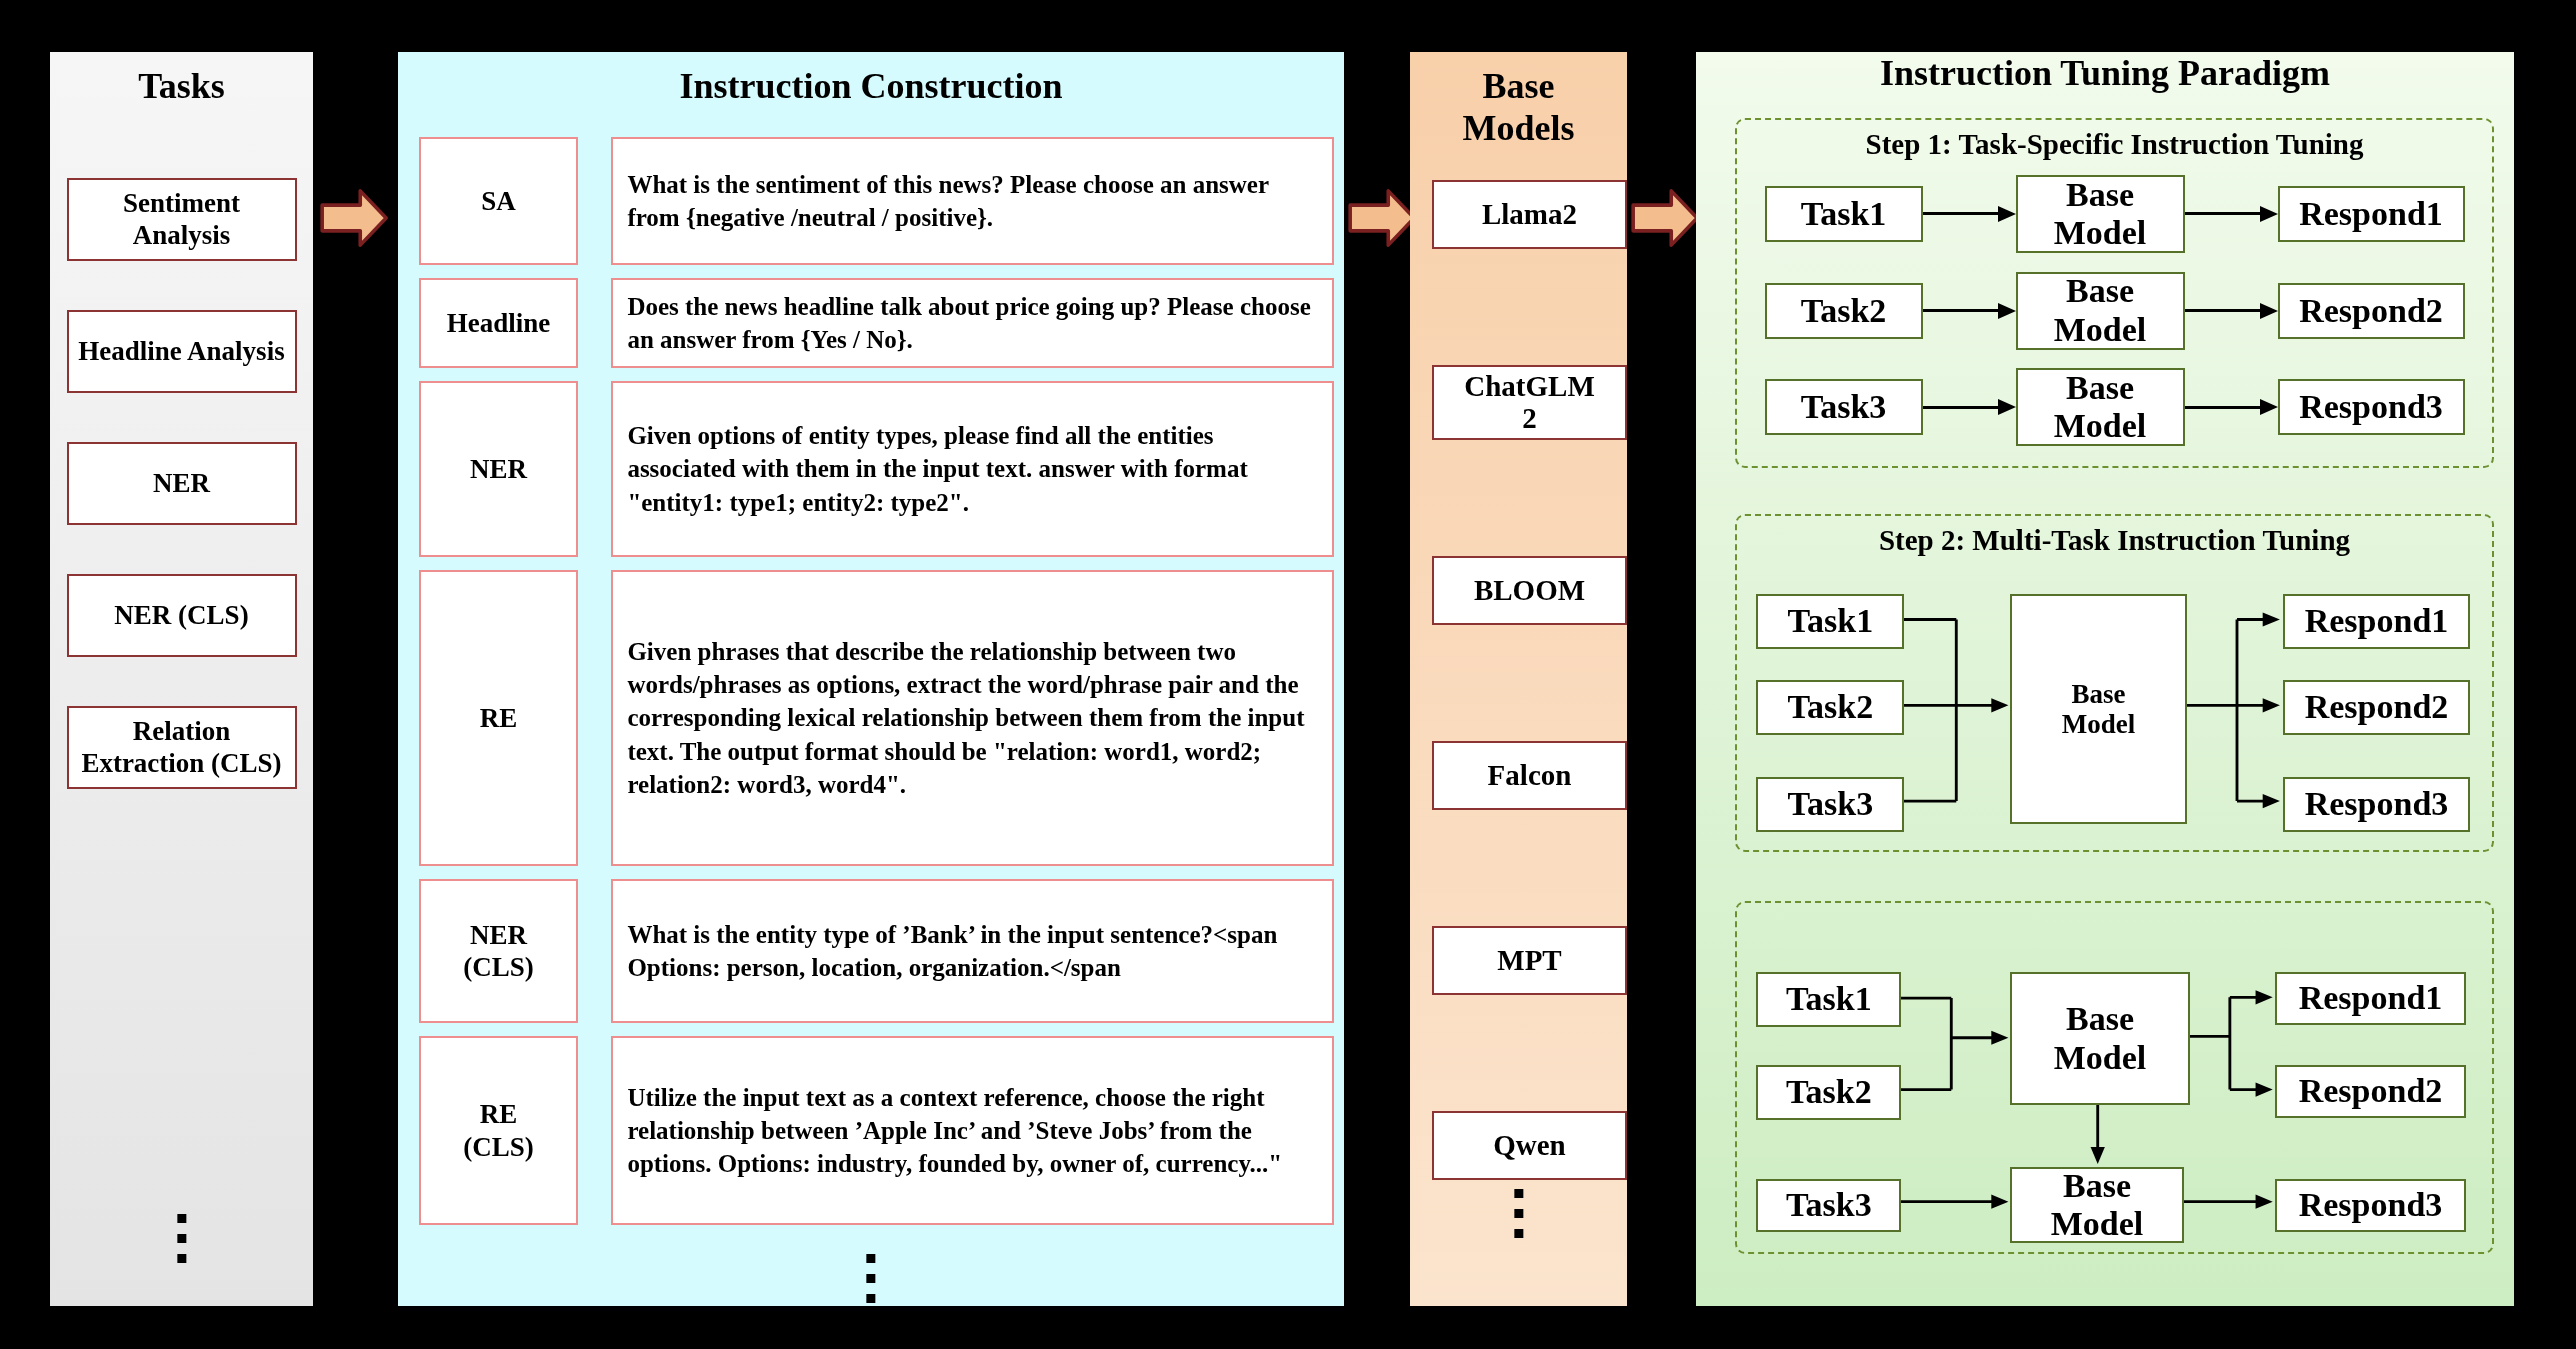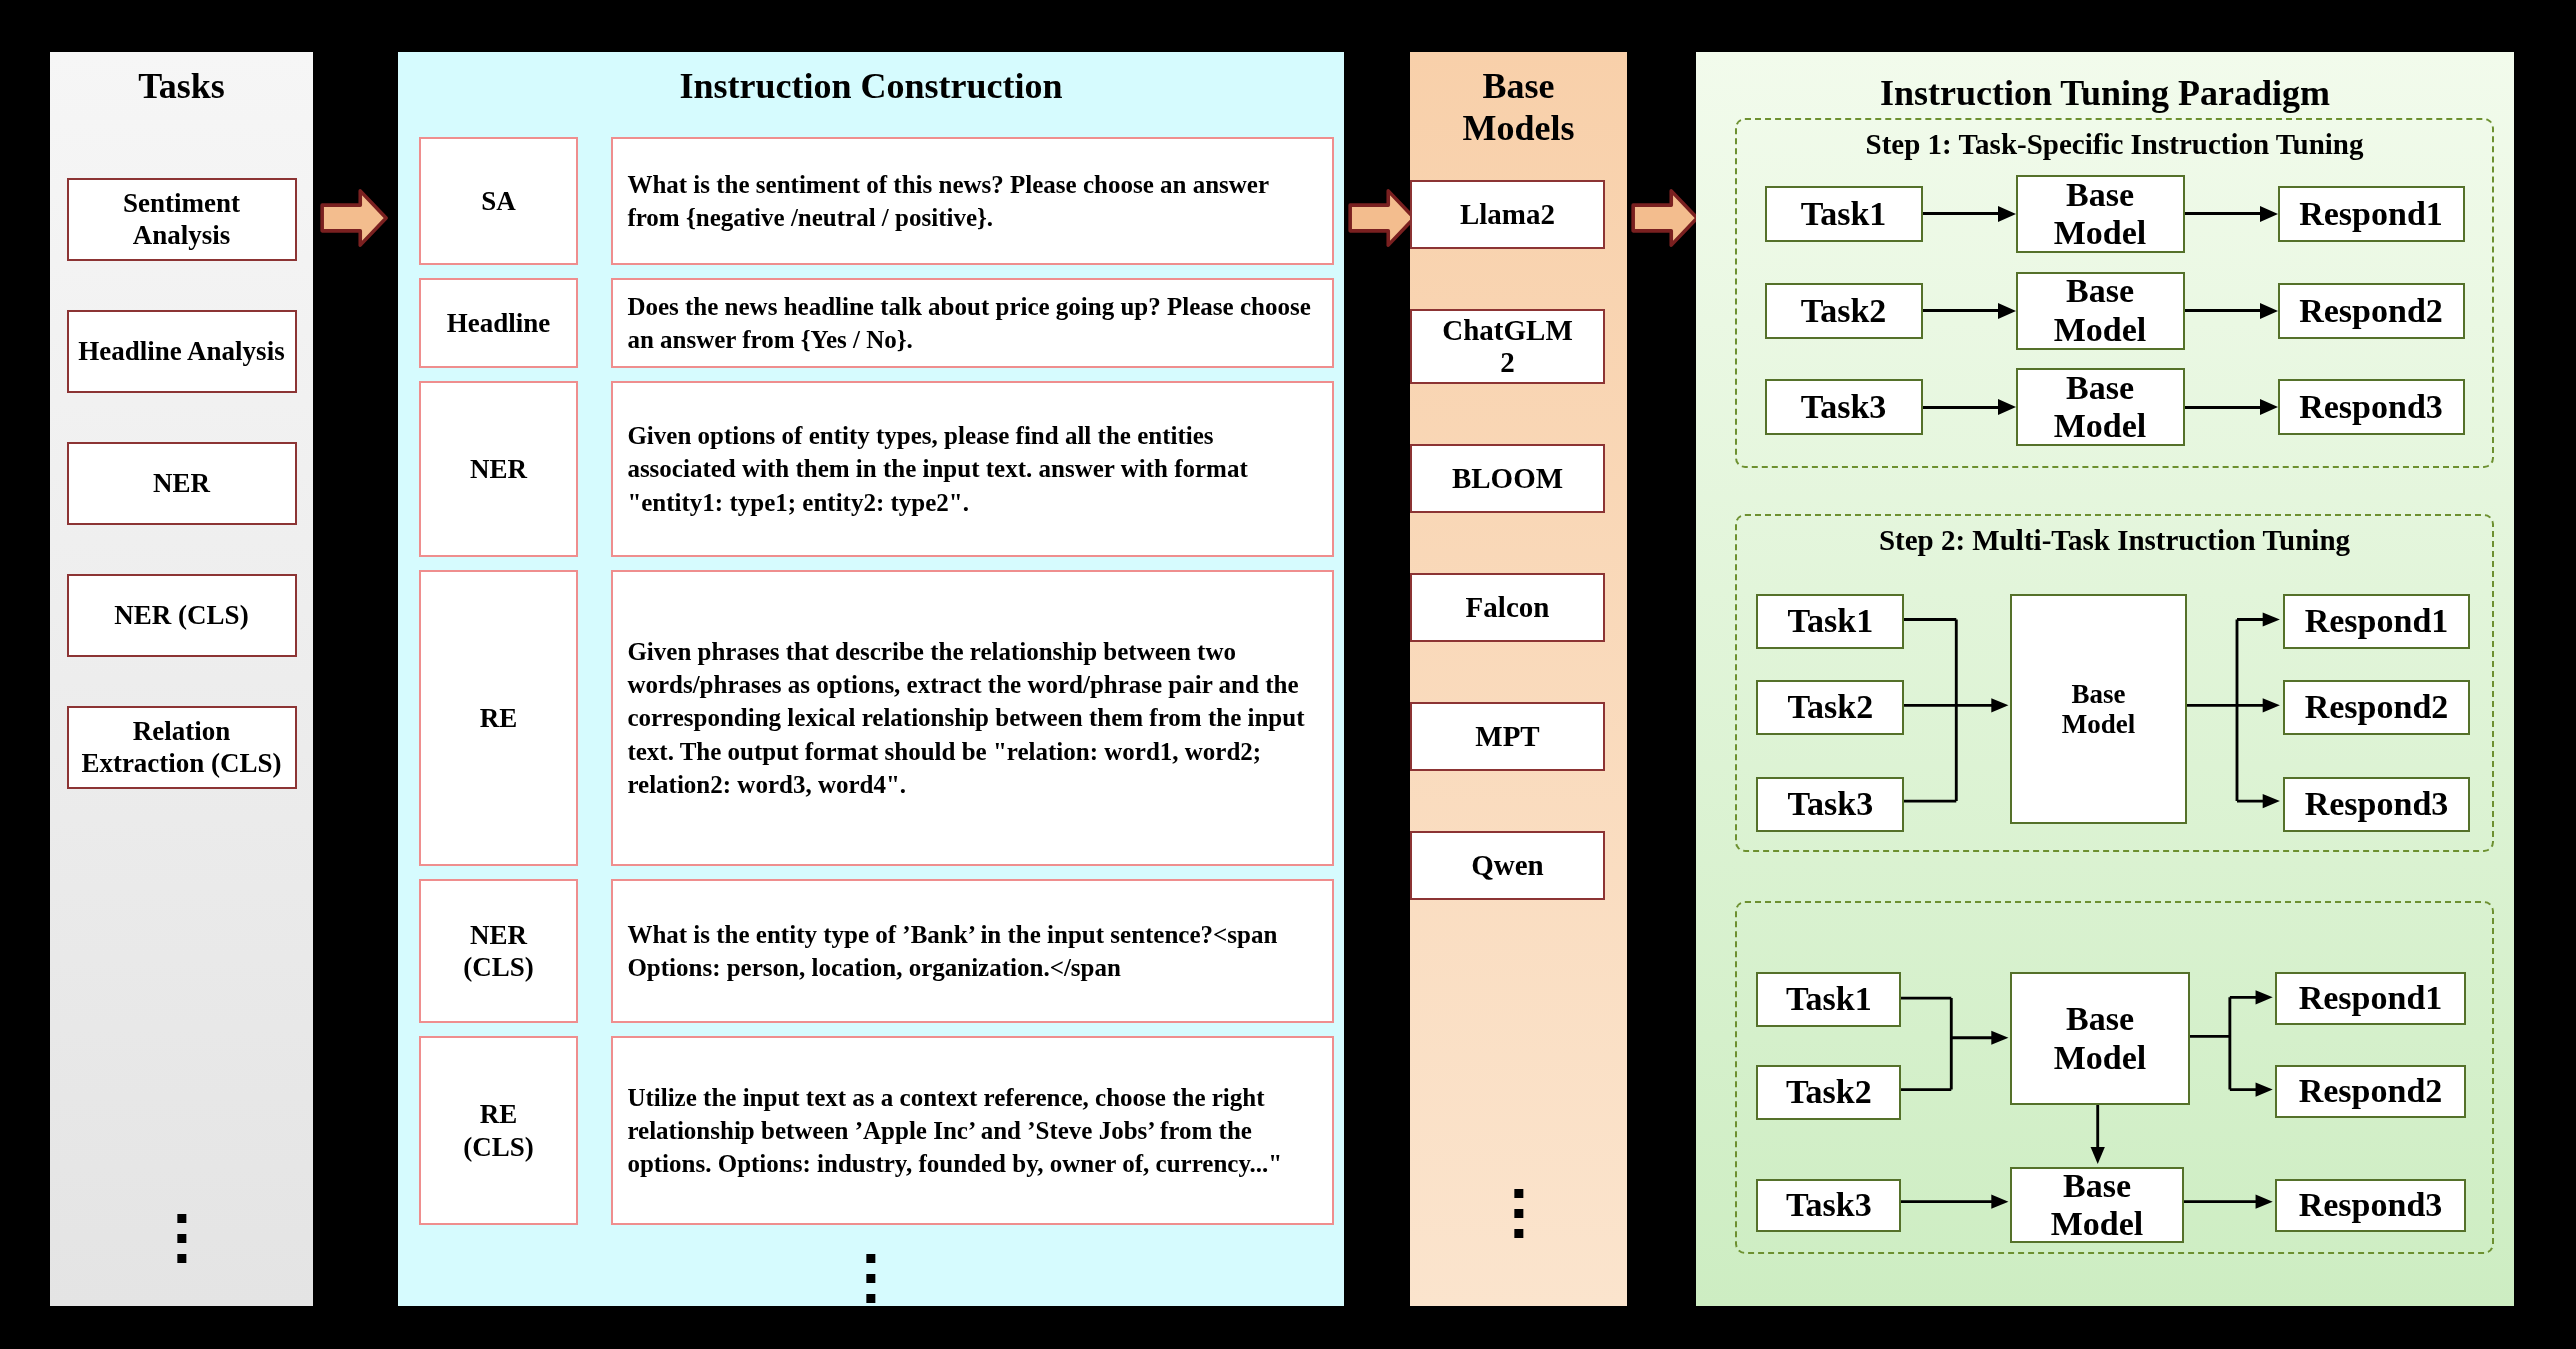--- a/index.html
+++ b/index.html
@@ -27,25 +27,25 @@
   .bm .vdots{bottom:68px}
 
   .ic-rows{position:absolute;top:85px;left:21px;right:10px;display:flex;flex-direction:column;gap:13px}
   .ic-row{display:flex;gap:33px}
   .ic-label{flex:none;width:159px;background:#fff;border:2.2px solid var(--salmon-border,#ef8e8e);
     display:flex;align-items:center;justify-content:center;text-align:center;font-size:27px;line-height:1.2}
   .ic-text{flex:1;background:#fff;border:2.2px solid var(--salmon-border,#ef8e8e);
     display:flex;align-items:center;font-size:25px;line-height:1.33;padding:7.2px 14.4px;text-align:left}
   .r0{height:128px}.r1{height:90px}.r2{height:176px}.r3{height:296px}.r4{height:144px}.r5{height:189px}
 
-  .bm-list{position:absolute;top:128px;left:0;right:0;display:flex;flex-direction:column;align-items:flex-start;gap:60px}
+  .bm-list{position:absolute;top:128px;left:0;right:0;display:flex;flex-direction:column;align-items:flex-end;gap:116px}
   .model-box{width:195px;min-height:69px;background:#fff;border:2.9px solid var(--dark-red-border,#8c3434);
     display:flex;align-items:center;justify-content:center;text-align:center;font-size:29px;line-height:1.12;padding:2.9px 5.7px}
 
-  .itp .panel-title{padding-top:21px}
+  .itp .panel-title{padding-top:1px}
   .step{position:absolute;left:39px;width:759px;border:2.2px dashed var(--olive-dashed,#6d9030);border-radius:10px}
   .step-title{font-size:29px;text-align:center;margin-top:8.6px;line-height:1.1}
   .gb{background:#fff;border:2.2px solid var(--olive-box,#55712a);display:flex;align-items:center;justify-content:center;
     text-align:center;font-size:34px;line-height:1.12}
   .abs{position:absolute}
 
   .s1-rows{margin-top:14.4px;display:flex;flex-direction:column;align-items:center;gap:18.7px}
   .s1-row{display:flex;align-items:center}
   .s1-task{width:158px;height:56px}
   .s1-bm{width:169px;height:78px}

